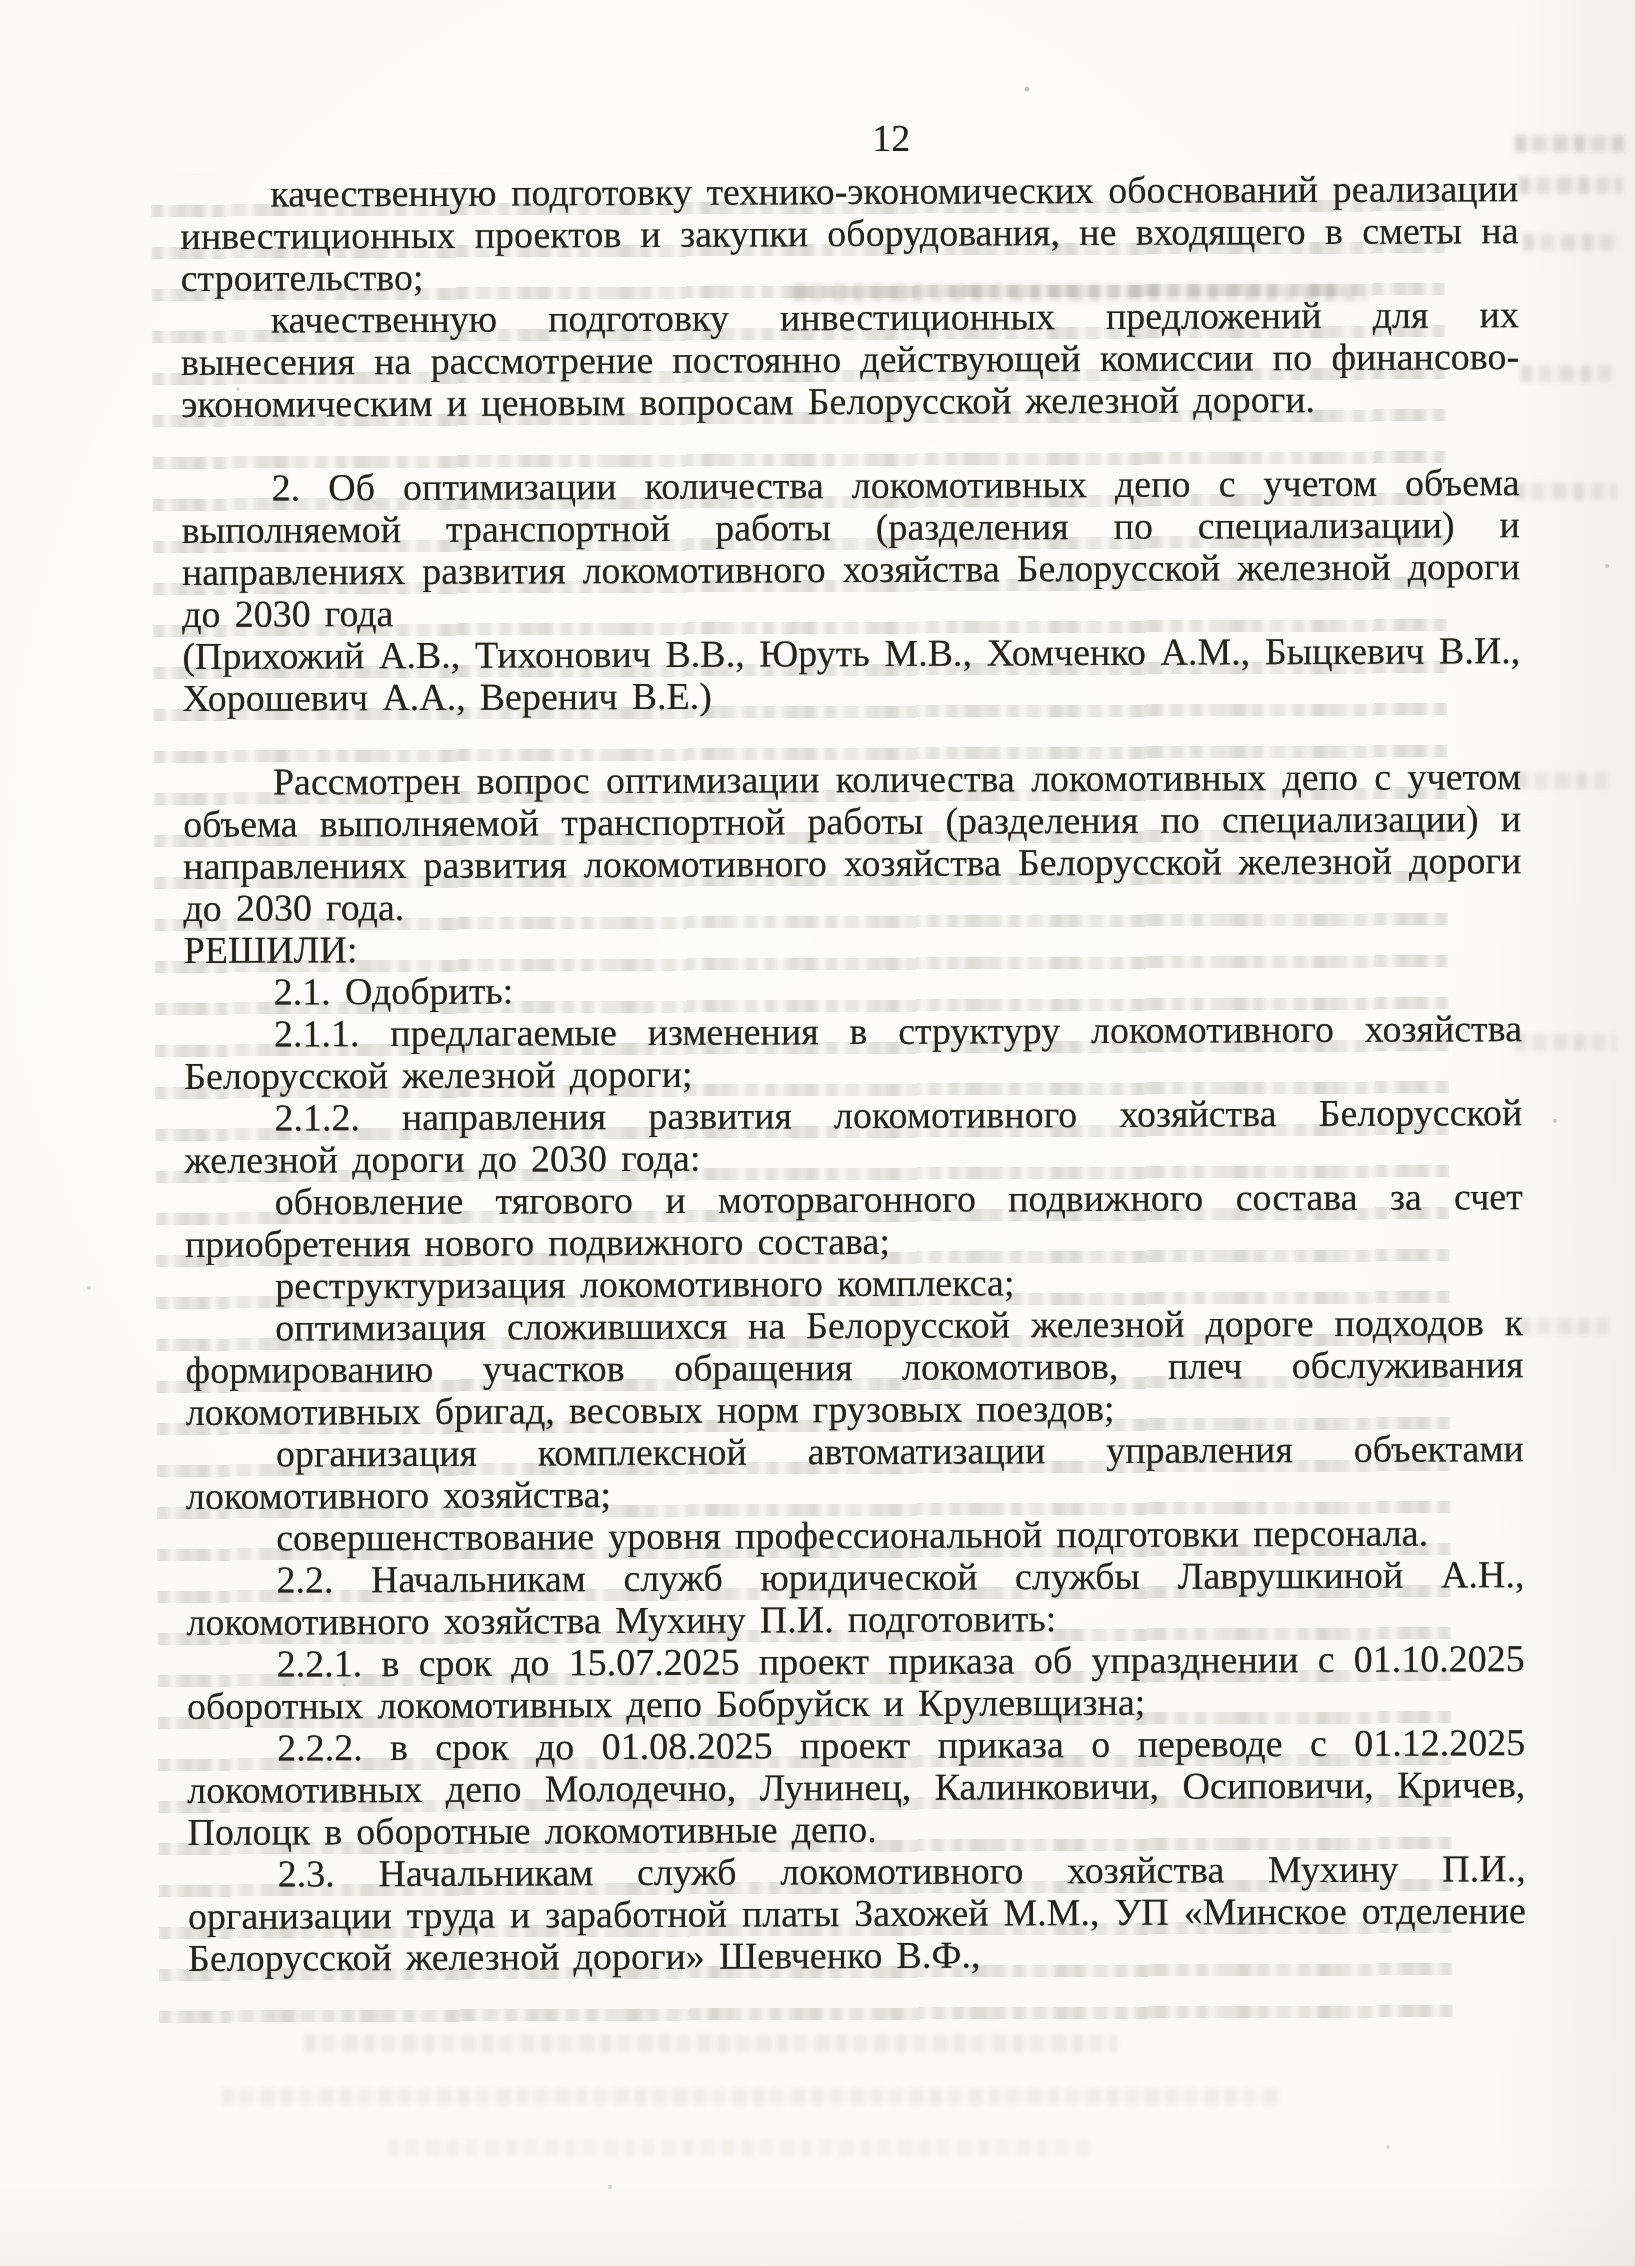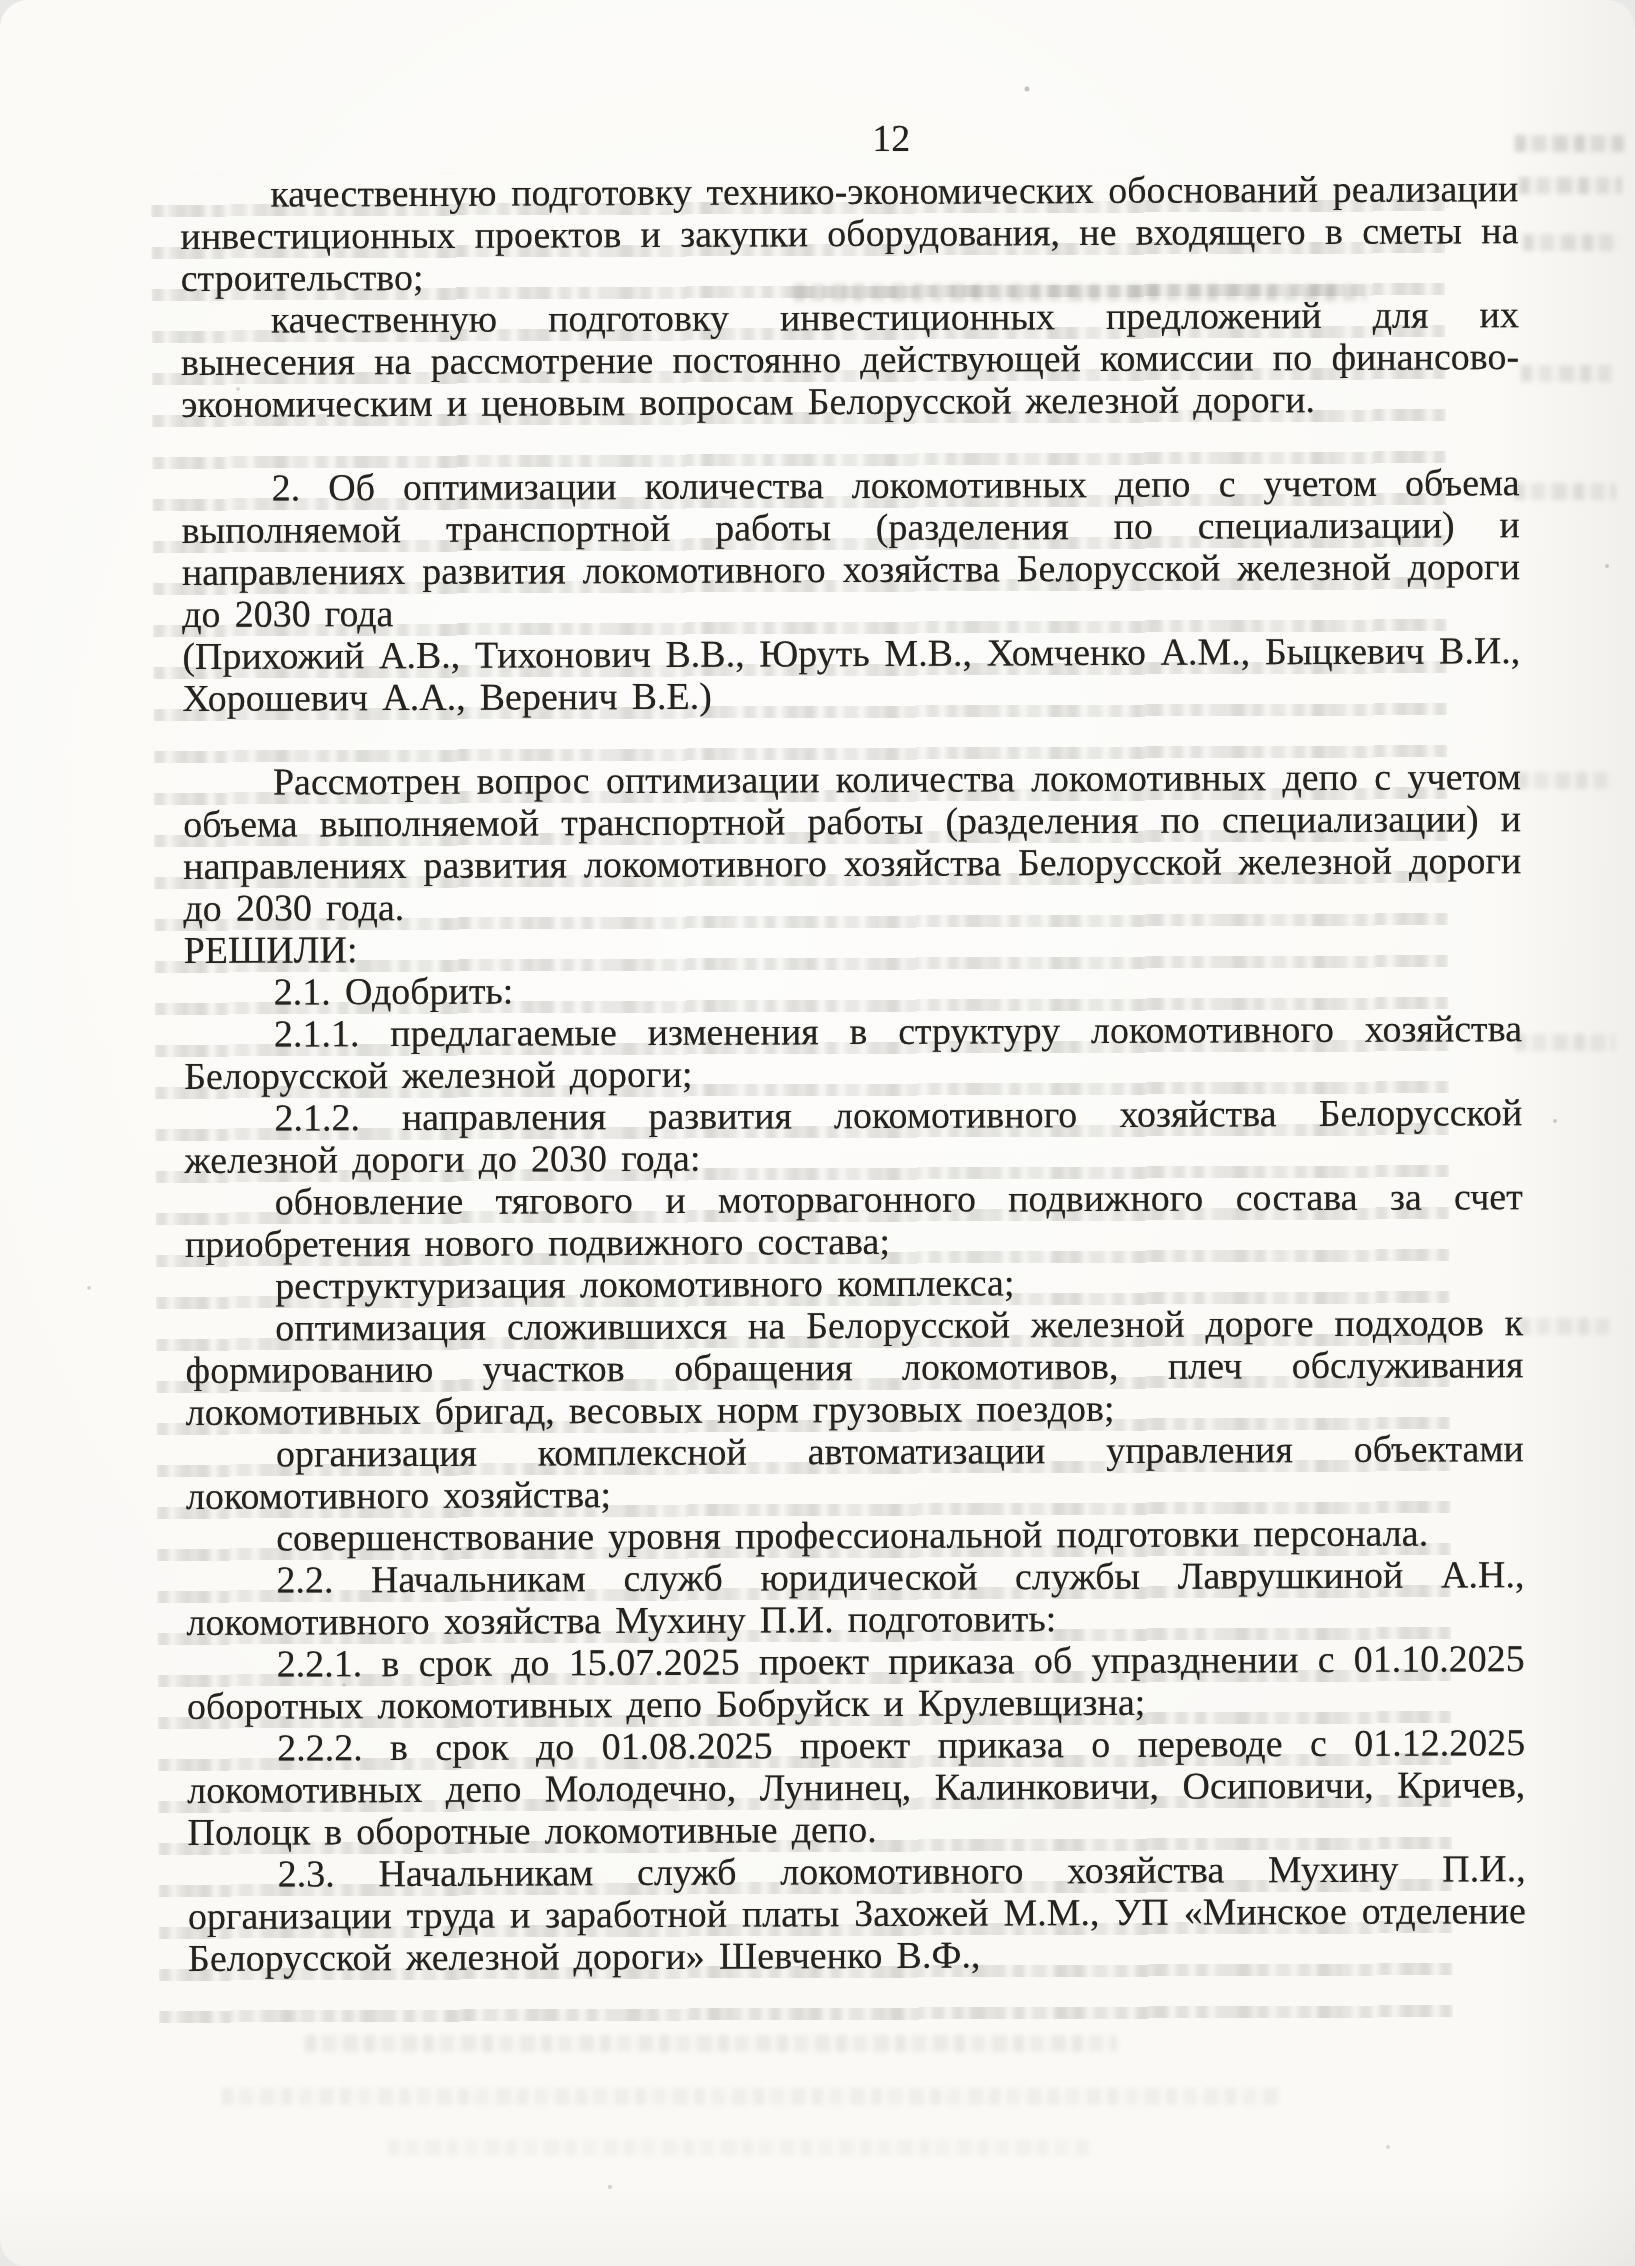--- a/index.html
+++ b/index.html
@@ -8,21 +8,20 @@
   .page {
     position: relative;
     width: 1635px;
     height: 2267px;
     margin: 0 auto;
     background:
       radial-gradient(ellipse 1292px 1661px at 45% 40%, rgba(255,255,255,.55), rgba(255,255,255,0) 70%),
       linear-gradient(#fbfaf7, #faf9f5);
     overflow: hidden;
     font-family: "Liberation Serif", "DejaVu Serif", serif;
-    border-radius: 28px;
   }
 
   
   .edge-right {
     position: absolute; top: 0; right: 0; width: 138px; height: 100%;
     background: linear-gradient(to right, rgba(118,116,106,0), rgba(118,116,106,.08));
   }
   .edge-bottom {
     position: absolute; left: 0; bottom: 0; width: 100%; height: 83px;
     background: linear-gradient(to bottom, rgba(118,116,106,0), rgba(118,116,106,.05));

